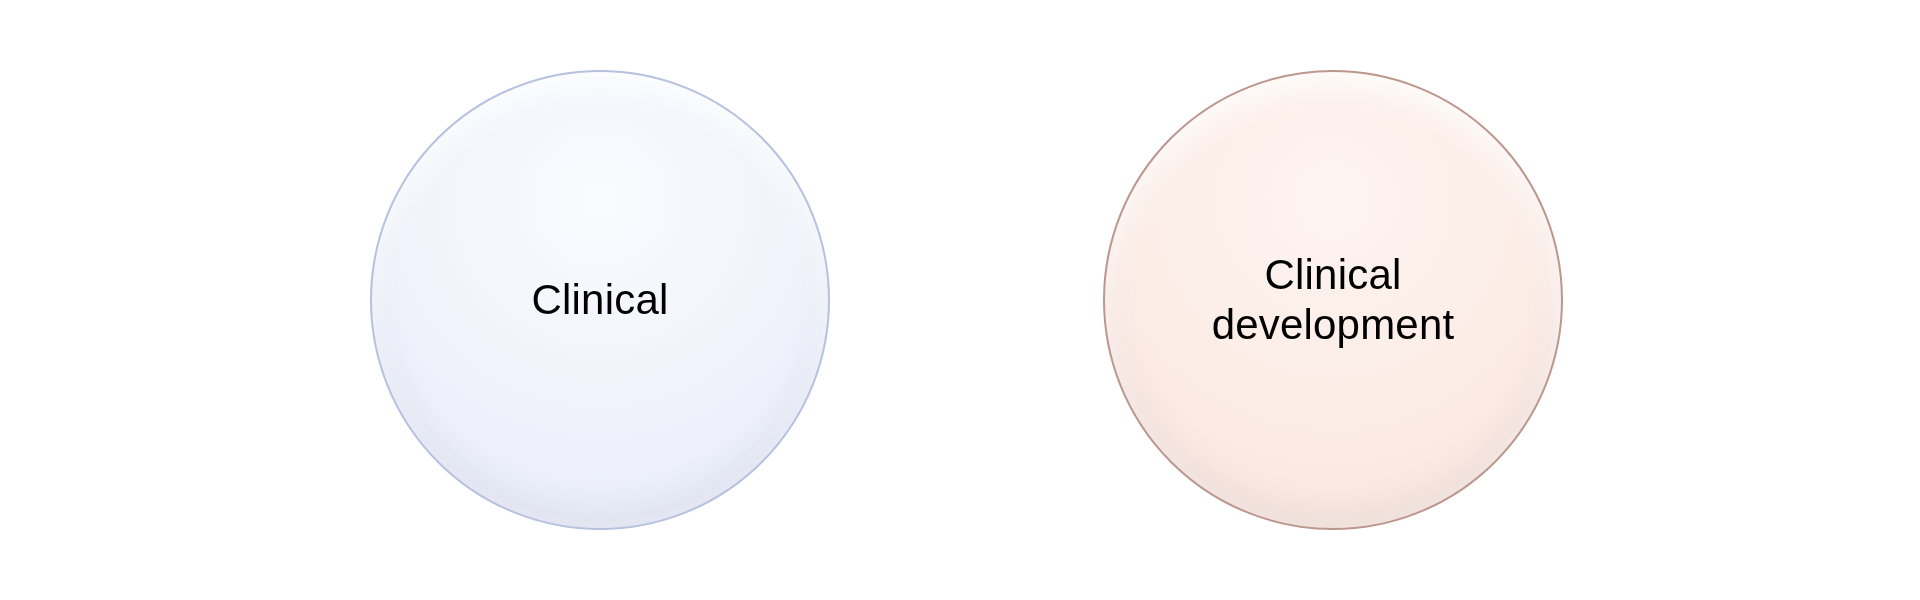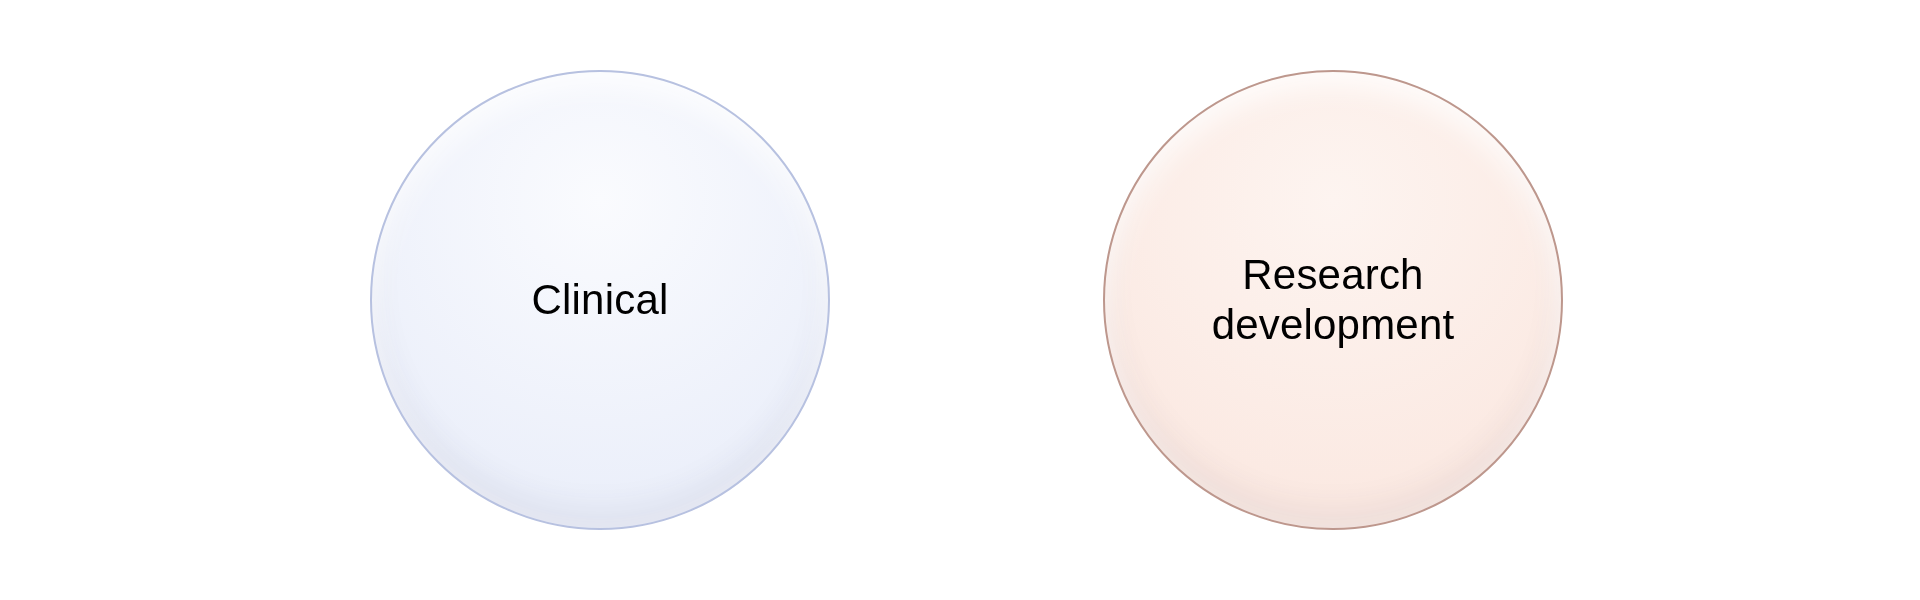--- a/index.html
+++ b/index.html
@@ -51,16 +51,16 @@
 <body>
 
 <div class="canvas" style="background: rgb(255, 255, 255);">
 
   <div class="venn-circle c-left" style="background: radial-gradient(circle at 50% 28%, rgb(250, 251, 254) 0%, rgb(235, 239, 250) 75%); border-color: rgb(183, 193, 224); border-width: 2px;">
     <span class="venn-label" style="color: rgb(0, 0, 0);">Clinical</span>
   </div>
 
 
   <div class="venn-circle c-right" style="background: radial-gradient(circle at 50% 28%, rgb(253, 244, 240) 0%, rgb(251, 233, 226) 75%); border-color: rgb(189, 151, 141); border-width: 2px;">
-    <span class="venn-label" style="color: rgb(0, 0, 0);">Research development</span>
+    <span class="venn-label" style="color: rgb(0, 0, 0);">Clinical development</span>
   </div>
 
 </div>
 
 </body></html>

